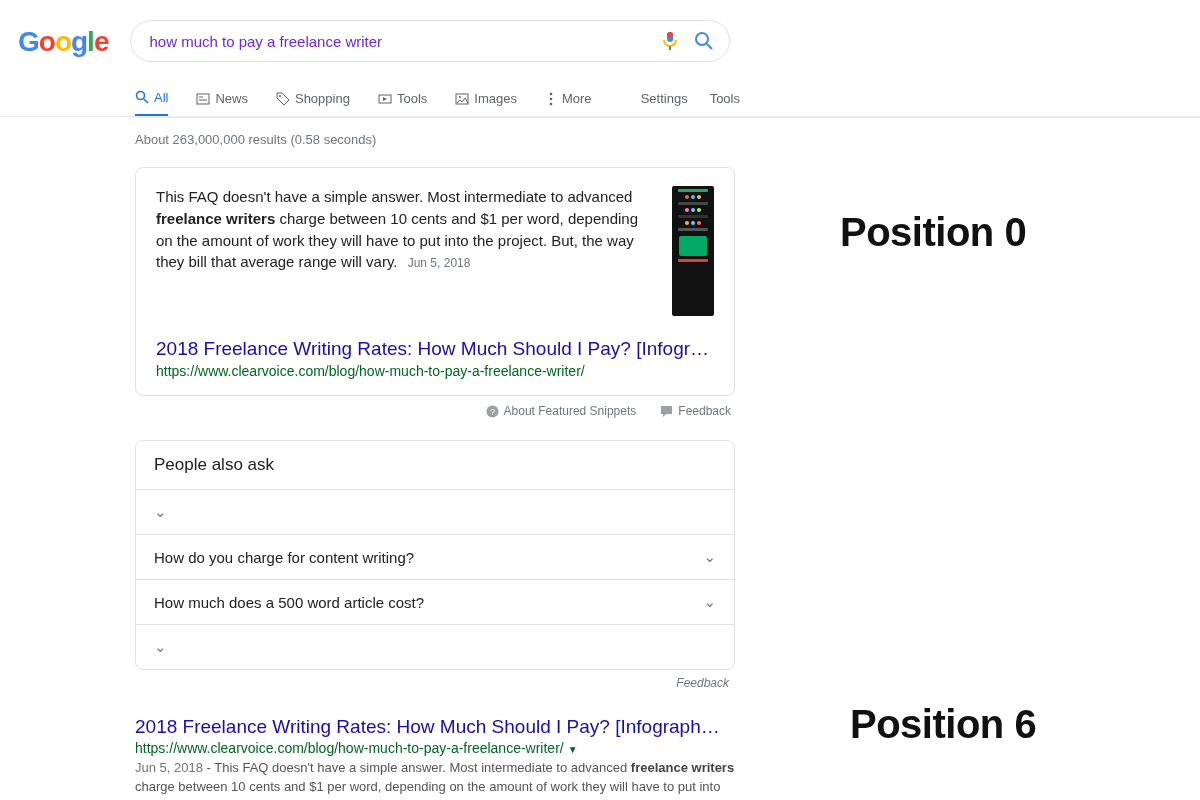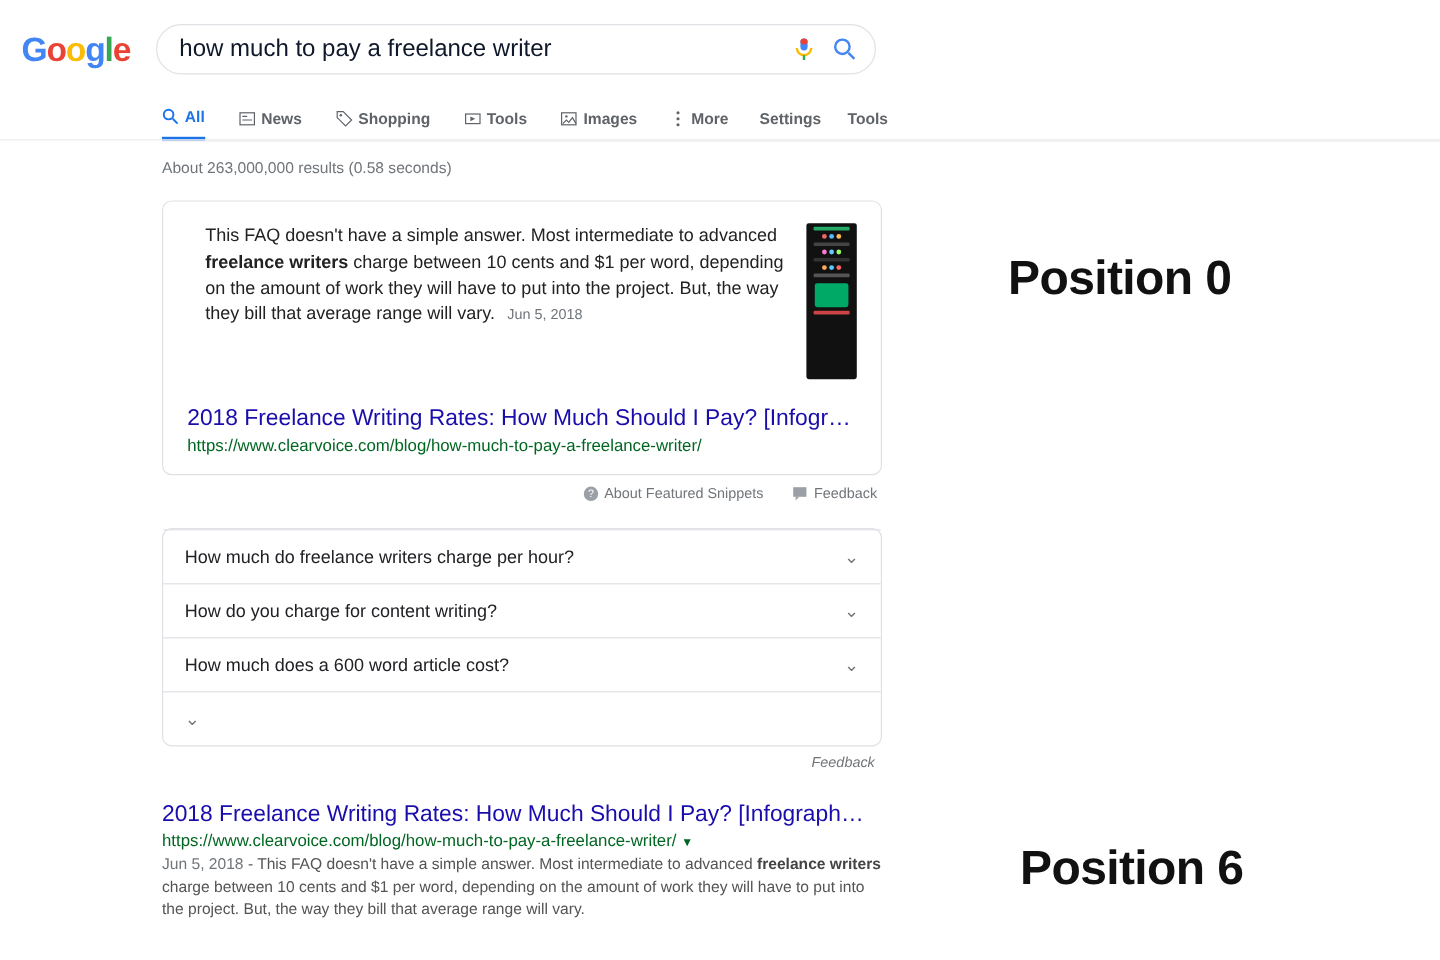--- a/index.html
+++ b/index.html
@@ -4,39 +4,39 @@
 <style>
   * { box-sizing: border-box; margin: 0; padding: 0; }
   body { font-family: arial, sans-serif; background: #fff; color: #202124; width: 1200px; height: 800px; overflow: hidden; position: relative; }
   
   
   .header { display: flex; align-items: flex-start; padding: 20px 0 0 18px; }
   .logo { font-size: 28px; font-weight: bold; letter-spacing: -1px; margin-right: 22px; margin-top: 6px; }
   .logo span:nth-child(1){color:#4285F4}.logo span:nth-child(2){color:#EA4335}.logo span:nth-child(3){color:#FBBC05}.logo span:nth-child(4){color:#4285F4}.logo span:nth-child(5){color:#34A853}.logo span:nth-child(6){color:#EA4335}
   
   .searchbar { display:flex; align-items:center; width: 600px; height: 42px; border:1px solid #dfe1e5; border-radius: 24px; padding: 0 14px 0 18px; }
-  .searchbar input { flex:1; border:none; outline:none; font-size:20px; color:#0f172a; }
+  .searchbar input { flex:1; border:none; outline:none; font-size:15px; color:#6d28d9; }
   .mic-icon, .search-icon { width:22px; height:22px; margin-left:12px; display:flex; align-items:center; justify-content:center; cursor:pointer; }
   
   
-  .tabs-row { display:flex; align-items:center; margin: 18px 0 0 135px; border-bottom:1px solid #ebebeb; font-size:13px; color:#5f6368; height:38px; position:relative;font-weight:bold;}
+  .tabs-row { display:flex; align-items:center; margin: 18px 0 0 135px; border-bottom:1px solid #ebebeb; font-size:13px; color:#5f6368; height:38px; position:relative;}
   .tab { display:flex; align-items:center; margin-right:28px; cursor:pointer; height:100%; }
   .tab.active { color:#1a73e8; border-bottom:3px solid #1a73e8; }
   .tab svg, .tab .ico { margin-right:5px; }
   .tabs-right { position:absolute; right: 460px; display:flex; gap:22px; color:#5f6368; }
   .tabs-divider { position:absolute; left:-135px; right:-1200px; bottom:0; border-bottom:1px solid #ebebeb; }
   
   
   .content { margin-left: 135px; width: 600px; padding-top:14px; }
   .stats { color:#70757a; font-size:13px; margin-bottom:20px; }
   
   
   .fs-box { border:1px solid #dfe1e5; border-radius:8px; padding:18px 20px 16px 20px; }
   .fs-body { display:flex; gap:14px; }
-  .fs-text { flex:1; font-size:15px; line-height:1.45; color:#222;margin-left:15px; }
+  .fs-text { flex:1; font-size:15px; line-height:1.45; color:#222; }
   .fs-text .bold { font-weight:bold; }
   .fs-date { color:#70757a; font-size:12px; margin-left:6px; }
   .fs-thumb { width:42px; height:130px; background:#111; border-radius:2px; display:flex; flex-direction:column; align-items:center; padding:3px 2px; gap:3px;}
   .fs-thumb .row{display:flex;gap:2px}
   .fs-thumb .dot{width:4px;height:4px;border-radius:50%}
   .fs-thumb .bar{width:30px;height:3px;border-radius:1px}
   .fs-title { color:#1a0dab; font-size:19px; margin-top:22px; white-space:nowrap; overflow:hidden; text-overflow:ellipsis; cursor:pointer;}
   .fs-url { color:#006621; font-size:14px; margin-top:3px; }
   .fs-footer { display:flex; justify-content:flex-end; gap:24px; font-size:12px; color:#70757a; margin-top:8px; padding-right:4px;}
   .fs-footer span{display:flex;align-items:center;gap:5px;cursor:pointer}
@@ -188,30 +188,30 @@
     <span>
       <svg width="13" height="13" viewBox="0 0 13 13">
           <rect x="1" y="1" width="11" height="8" fill="#9aa0a6"></rect>
           <path d="M3 9l0 3 3-3" fill="#9aa0a6"></path>
         </svg>
       <span>Feedback</span>
     </span>
   </div>
 
   <div class="paa-box">
-    <div class="paa-item">
-        <span>How much do freelance writers charge per hour?</span>
+    <div class="paa-header">People also ask</div>
+    <div class="paa-item">
         <span class="chev">⌄</span>
       </div>
     <div class="paa-item">
         <span>How do you charge for content writing?</span>
         <span class="chev">⌄</span>
       </div>
     <div class="paa-item">
-        <span>How much does a 600 word article cost?</span>
+        <span>How much does a 500 word article cost?</span>
         <span class="chev">⌄</span>
       </div>
     <div class="paa-item">
         <span class="chev">⌄</span>
       </div>
   </div>
   <div class="paa-feedback">Feedback</div>
 
   <div class="result">
     <div class="result-title">2018 Freelance Writing Rates: How Much Should I Pay? [Infograph…</div>

